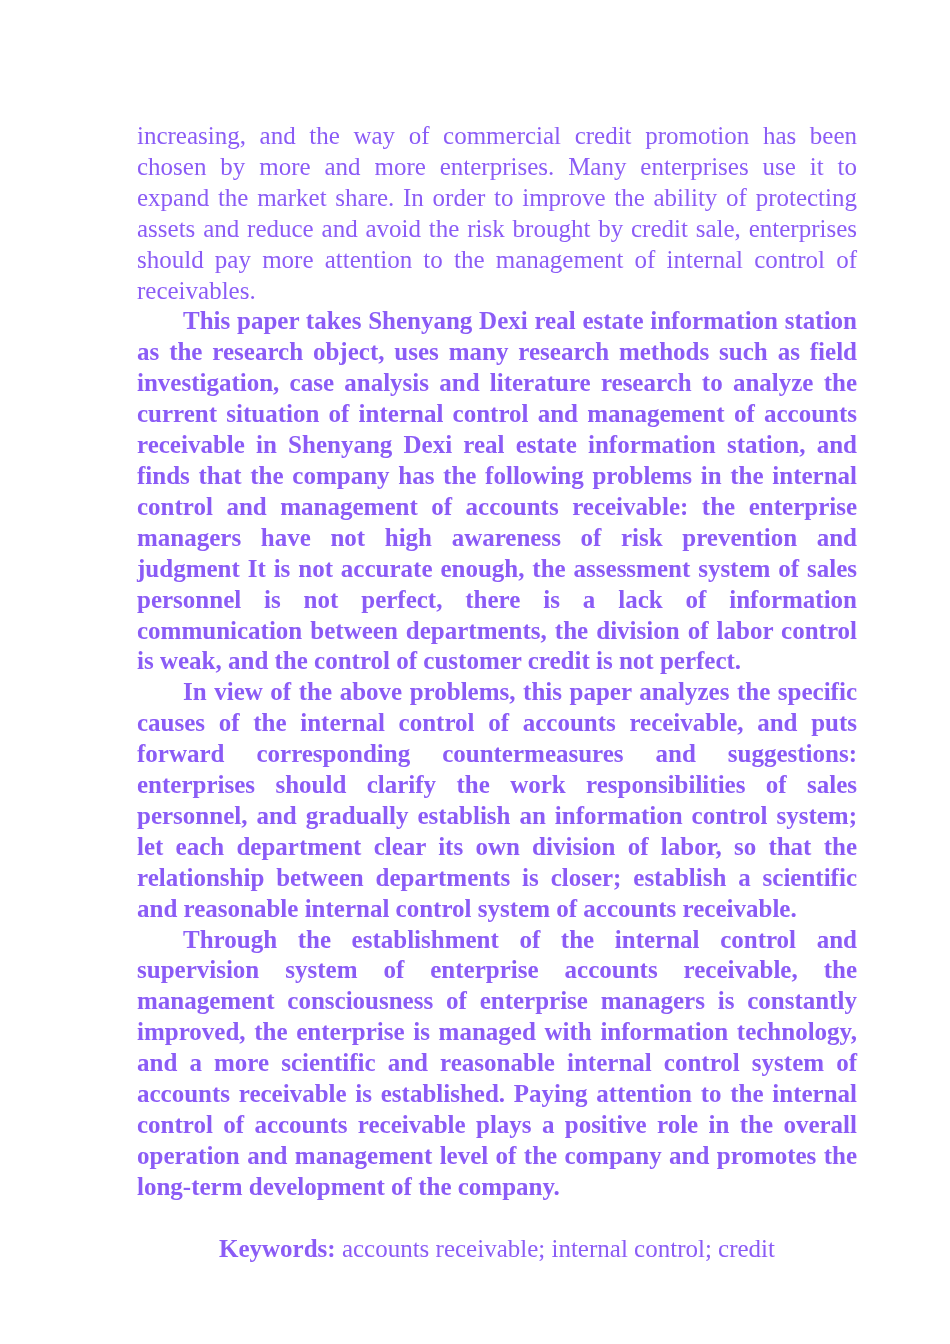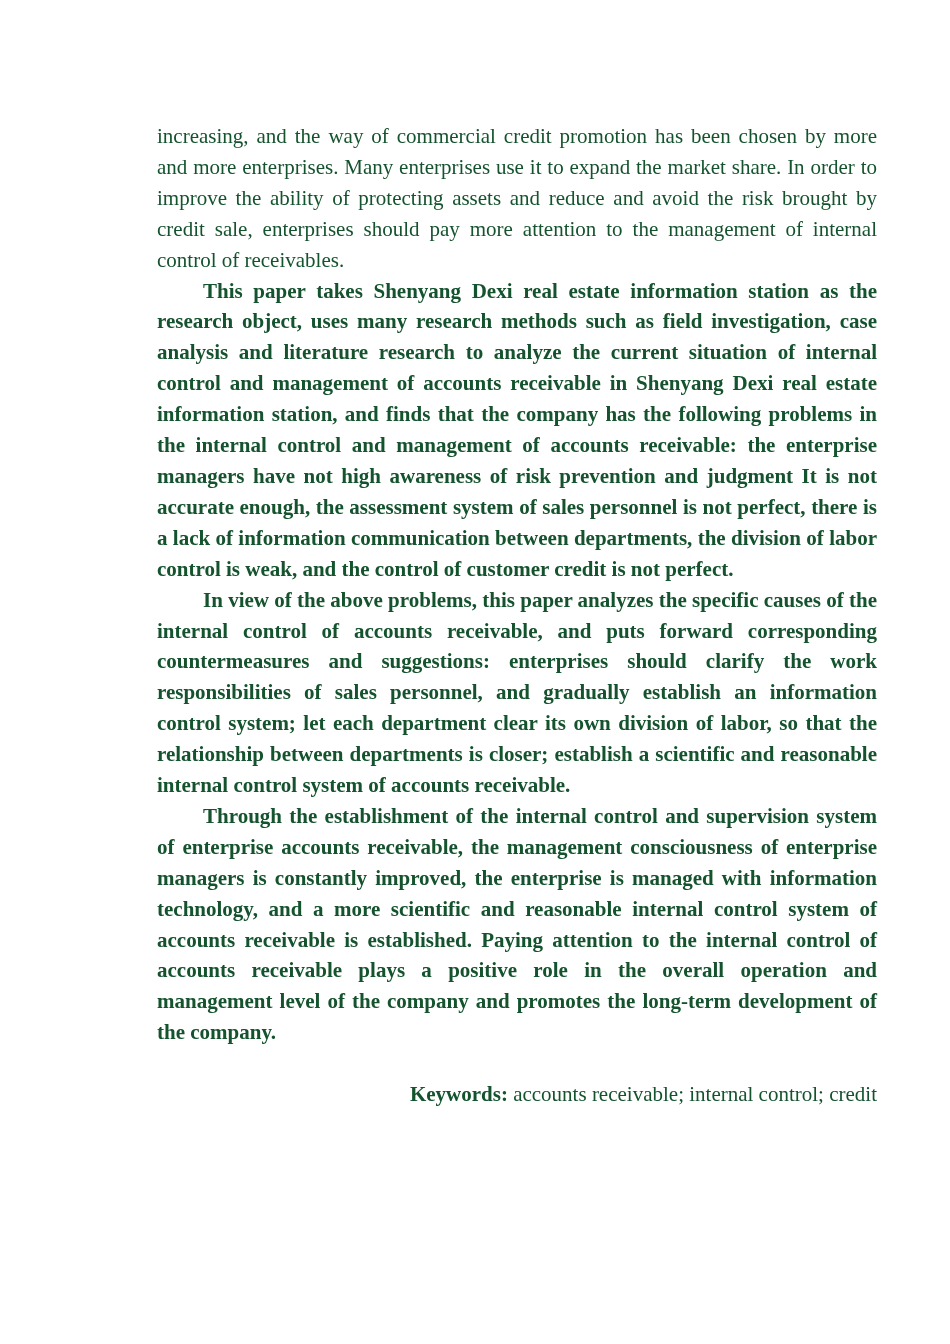--- a/index.html
+++ b/index.html
@@ -12,37 +12,36 @@
       height: 1344px;
       position: relative;
       overflow: hidden;
     }
     .page {
       position: absolute;
       left: 137px;
       top: 121px;
       width: 720px;
       font-family: "Liberation Serif", "DejaVu Serif", serif;
-      font-size: 21px;
+      font-size: 25px;
       line-height: 30.9px;
-      color: #14532d;
-      margin-left: 20px;
+      color: #8b5cf6;
     }
     .para {
       margin: 0;
       text-align: justify;
       text-align-last: left;
     }
     .para.indent {
       text-indent: 46px;
       font-weight: bold;
     }
     .keywords {
       margin: 30.9px 0 0 0;
-      text-align: right;
+      text-align: center;
     }
     .kw-label {
       font-weight: bold;
     }
   </style>
 </head>
 <body>
 
 <div class="page">
   <p class="para">increasing, and the way of commercial credit promotion has been chosen by more and more enterprises. Many enterprises use it to expand the market share. In order to improve the ability of protecting assets and reduce and avoid the risk brought by credit sale, enterprises should pay more attention to the management of internal control of receivables.</p>

